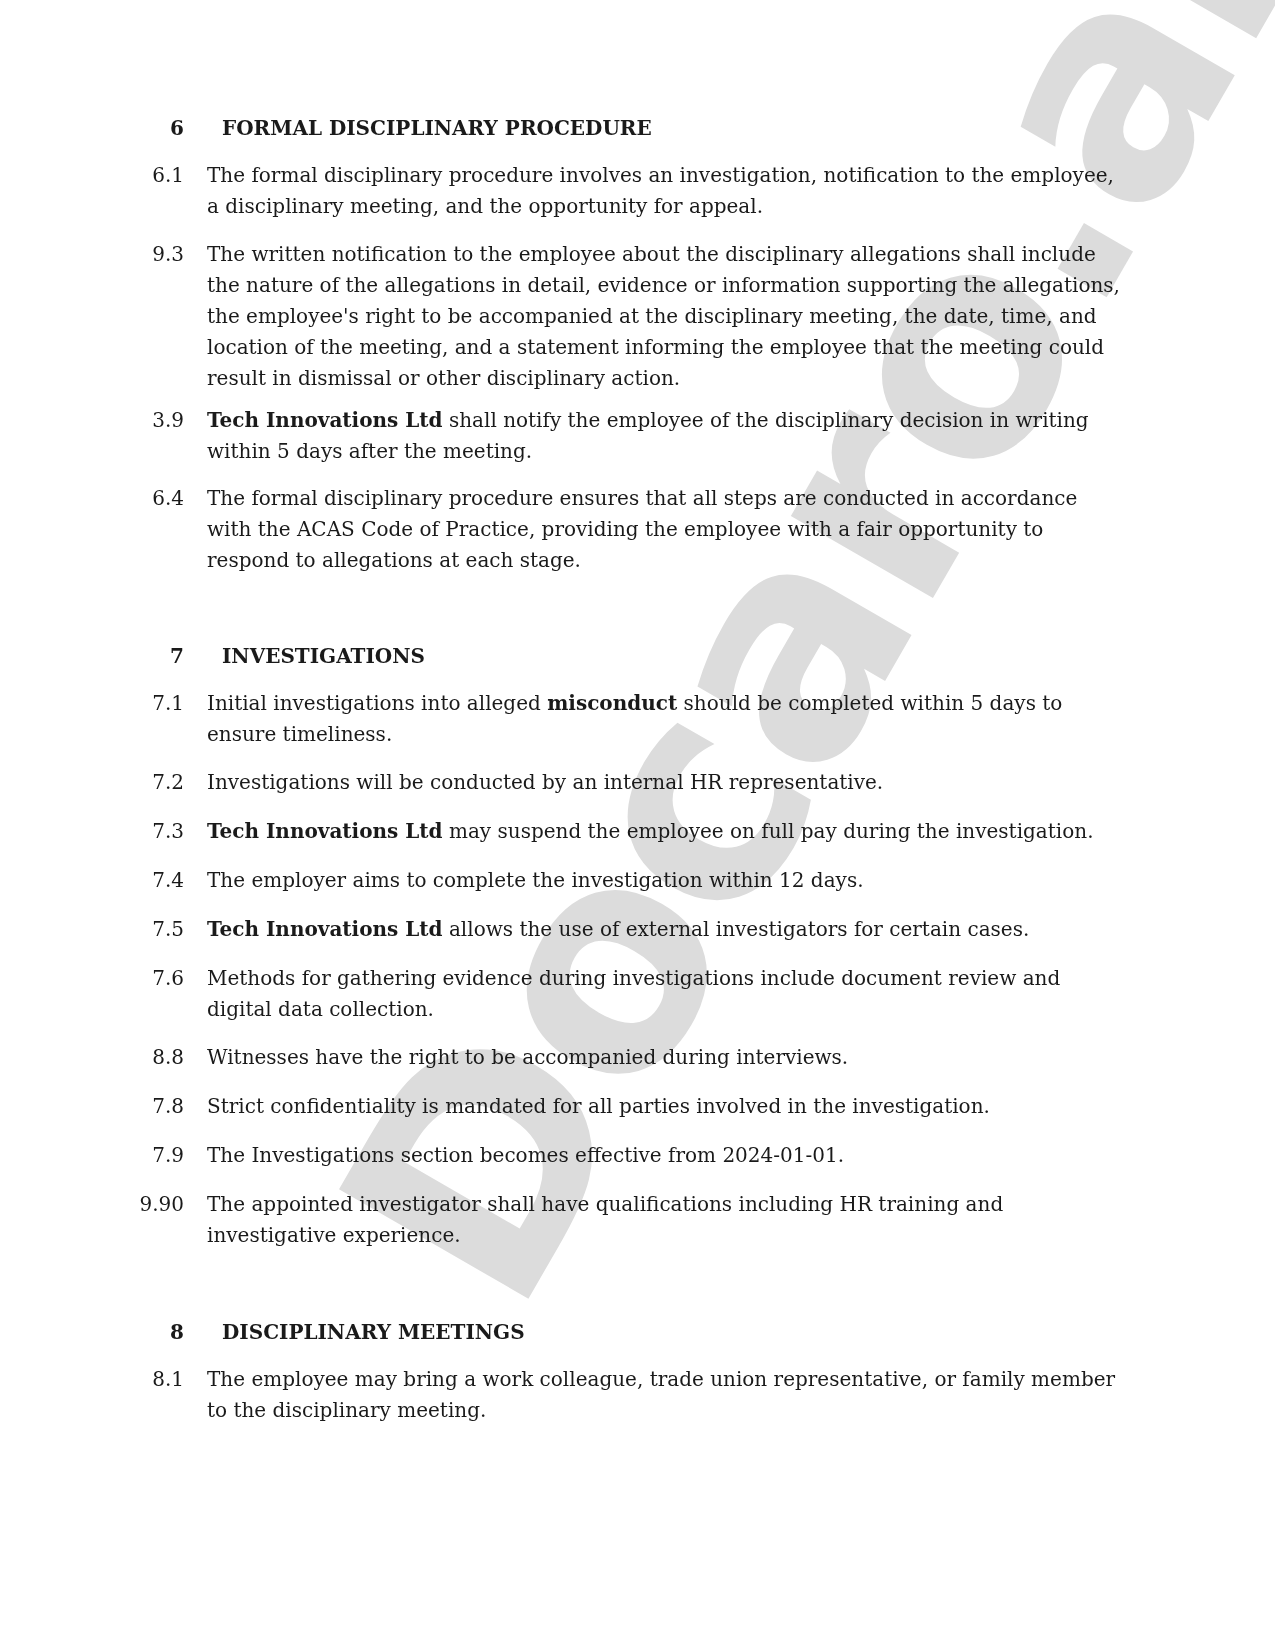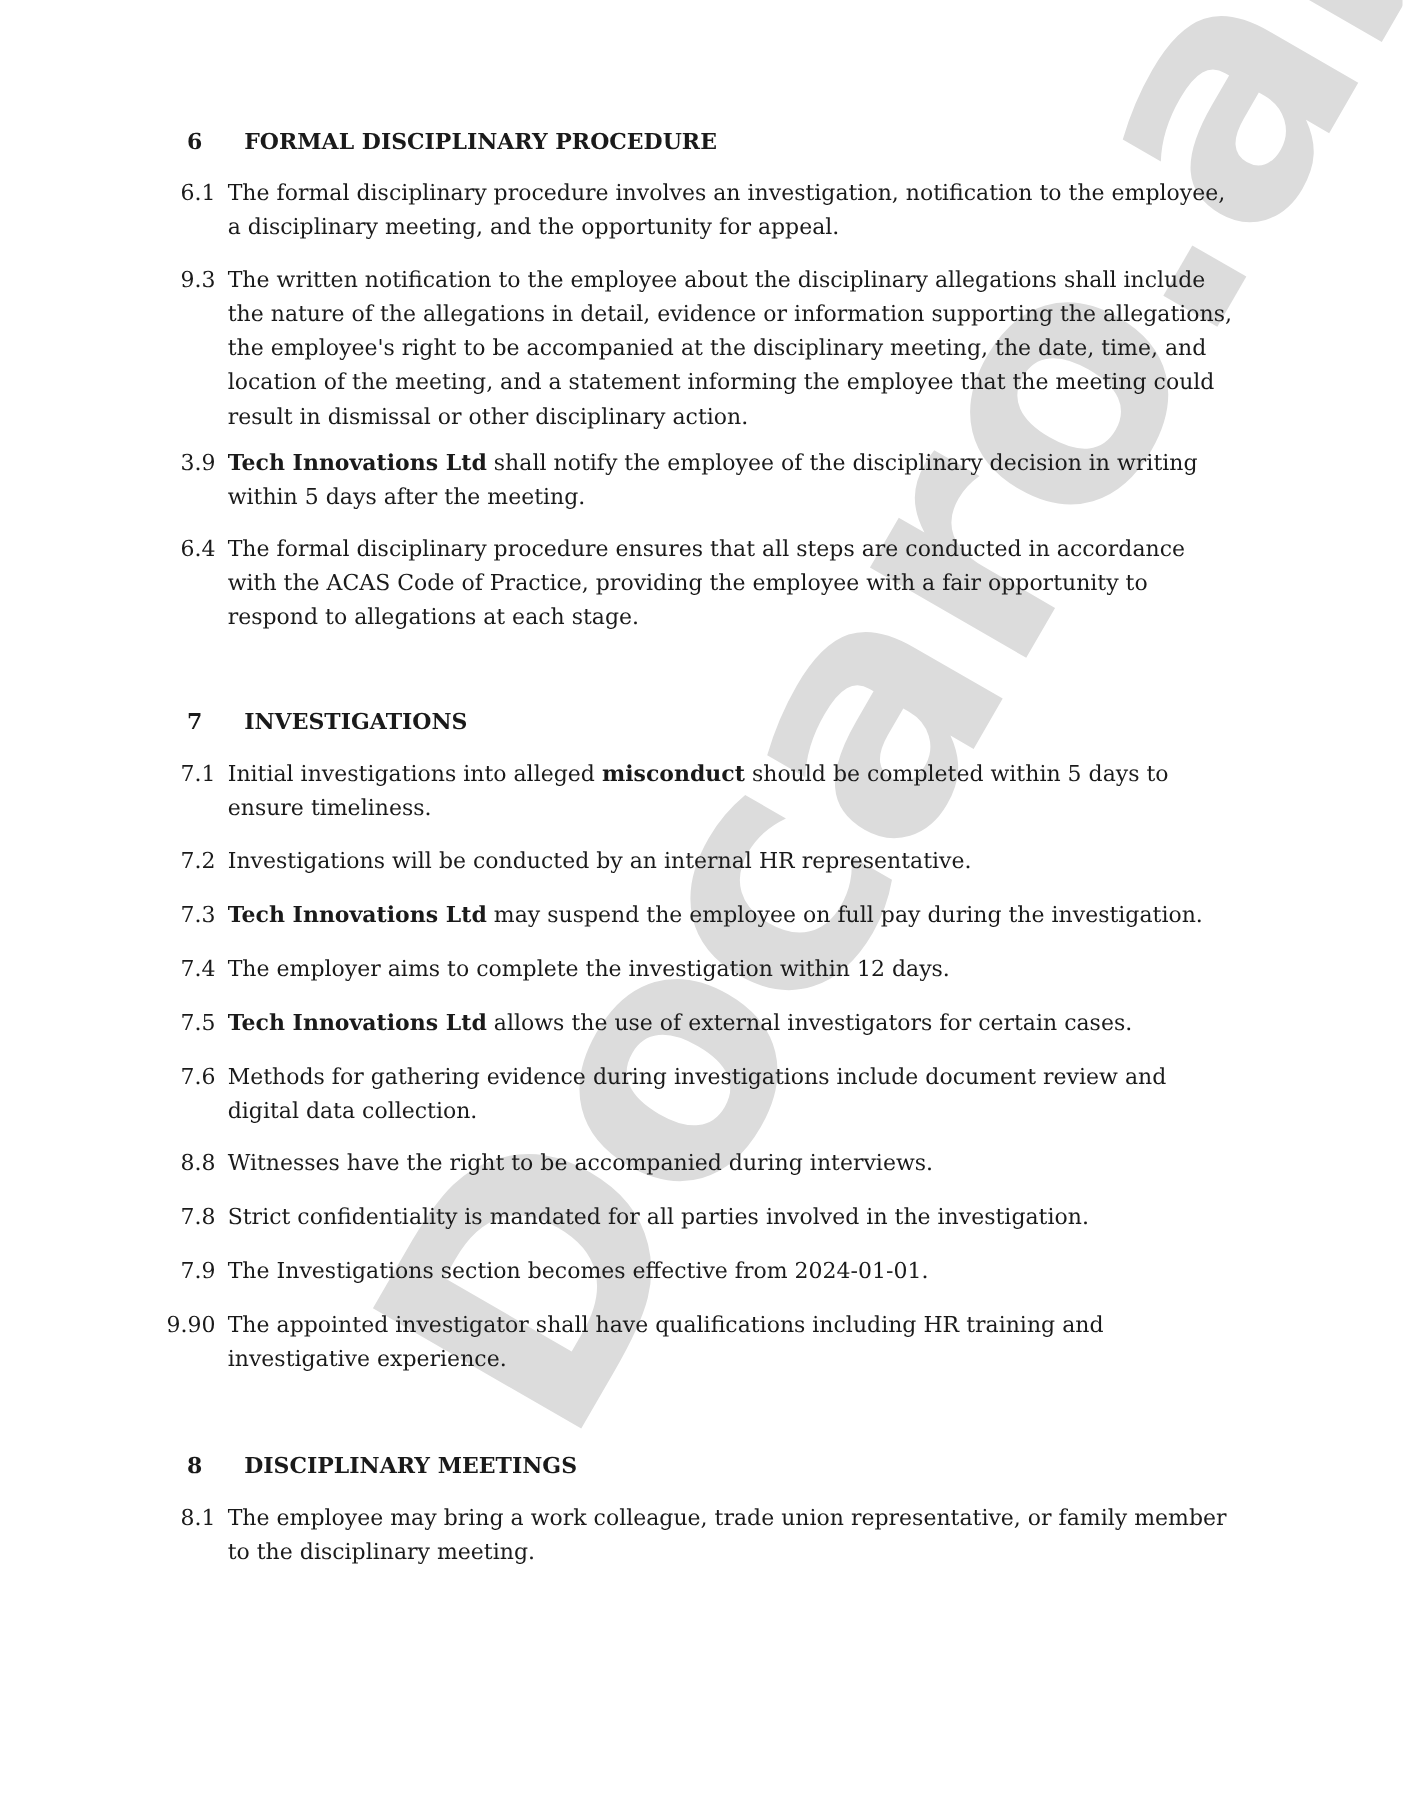--- a/index.html
+++ b/index.html
@@ -9,21 +9,21 @@
   .watermark { position: absolute; left: 150px; top: 620px; width: 1100px;
                transform: rotate(-60deg); transform-origin: center center;
                font-family: "DejaVu Sans", sans-serif; font-weight: bold;
                font-size: 300px; color: #dcdcdc; white-space: nowrap; z-index: 0;
                letter-spacing: -6px; pointer-events: none; }
   .content { position: absolute; left: 0; top: 0; width: 1275px; z-index: 1; }
   .heading { position: absolute; left: 0; font-weight: bold; font-size: 20px; }
   .heading .num { position: absolute; left: 150px; width: 34px; text-align: right; }
   .heading .txt { position: absolute; left: 222px; white-space: nowrap; }
   .clause { position: absolute; left: 0; font-size: 20px; line-height: 31px; }
-  .clause .num { position: absolute; left: 132px; width: 64px; text-align: right; }
+  .clause .num { position: absolute; left: 120px; width: 64px; text-align: right; }
   .clause .txt { position: absolute; left: 207px; width: 920px; }
   b { font-weight: bold; }
 </style>
 </head>
 <body>
 
 <div class="page">
   <div class="watermark">Docaro.ai</div>
 
   <div class="content">

